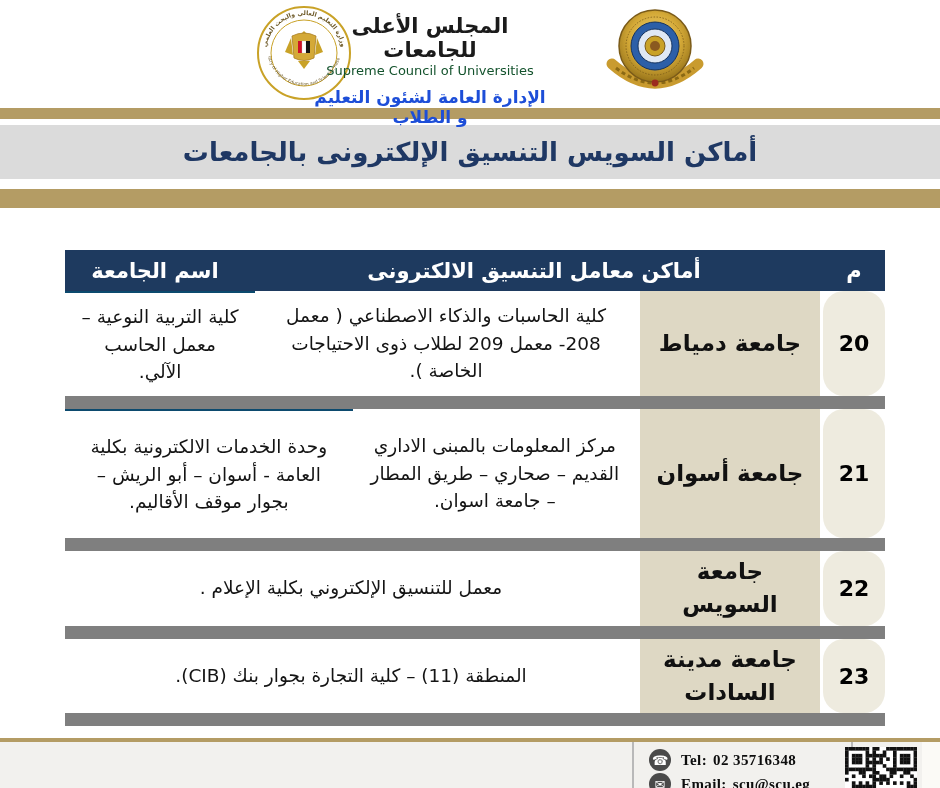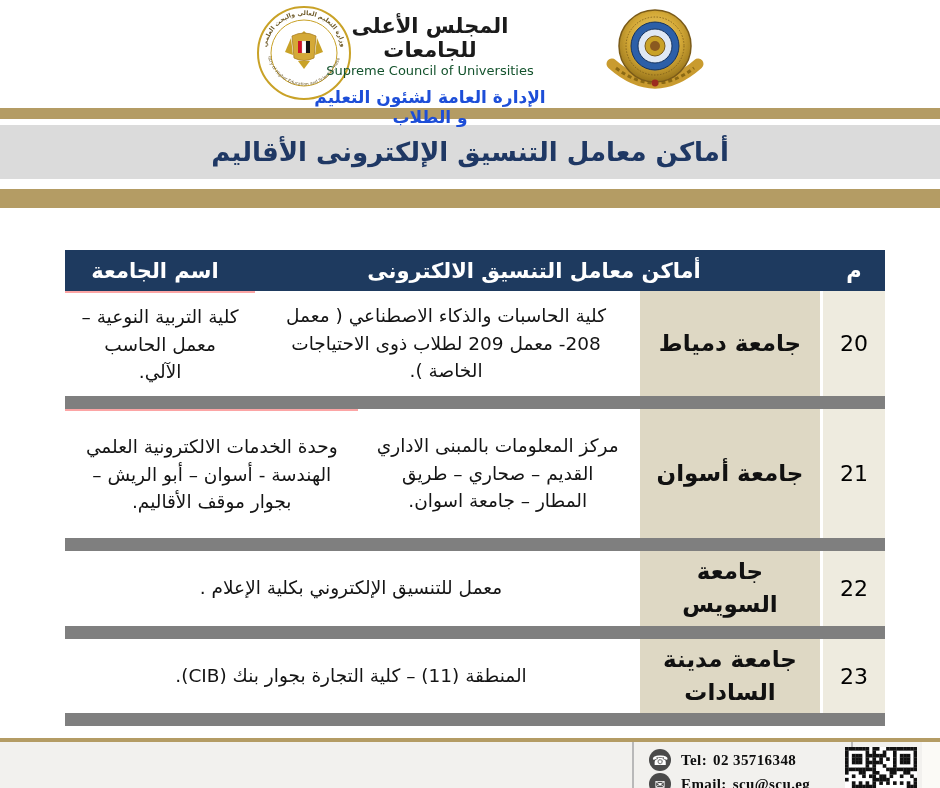--- a/index.html
+++ b/index.html
@@ -26,27 +26,27 @@
 
   
   .table{ margin-left:65px; width:820px; direction:rtl; }
   .t-head{ display:flex; column-gap:3px; background:var(--navy,#1E3A5F); height:41px; color:#fff; font-weight:bold; }
   .t-head .cell{ display:flex; align-items:center; justify-content:center; font-size:21px; }
   .c-num{ width:62px; flex:0 0 62px; }
   .c-uni{ width:180px; flex:0 0 180px; }
   .c-loc{ flex:1 1 auto; }
   .t-row{ display:flex; column-gap:3px; background:#fff; }
   .t-row .c-num{ background:var(--cream,#EEEBDF); display:flex; align-items:center; justify-content:center;
-    font-weight:normal; font-size:22px; color:#000; }
+    font-weight:bold; font-size:22px; color:#000;border-radius:21px; }
   .t-row .c-uni{ background:var(--beige,#DED8C4); display:flex; align-items:center; justify-content:center;
     font-weight:bold; font-size:23px; color:#111; text-align:center; padding:4px 14px; line-height:1.45; }
   .t-row .c-loc{ display:flex; flex-direction:row; }
   .loc-item{ flex:1 1 auto; display:flex; align-items:center; justify-content:center; text-align:center;
     font-size:18.5px; line-height:1.5; padding:5px 16px; color:#141414; font-weight:500; }
-  .loc-item + .loc-item{ border-top:2px solid #fca5a5; }
+  .loc-item + .loc-item{ border-top:2px solid #0c4a6e; }
   .row-sep{ height:13px; background:var(--sep,#7F7F7F); }
 
   
   .tan-line{ height:4px; background:var(--tan,#B49C64); }
   .footer-band{ height:82px; background:var(--footer_bg,#F2F1EE); position:relative; }
   .footer-band .right-pad{ position:absolute; right:0; top:0; width:18px; height:100%; background:#FBFAF6; }
   .contact{ position:absolute; left:632px; top:0; width:221px; height:100%;
     border-left:2px solid #b9b9b9; border-right:2px solid #b9b9b9;
     padding:7px 0 0 15px; direction:ltr; display:flex; flex-direction:column; gap:2px; }
   .c-row{ display:flex; align-items:center; gap:10px; height:22px; }
@@ -113,21 +113,21 @@
       <circle cx="55" cy="40" r="17" fill="#DFE8F4" stroke="#15335f" stroke-width="1"></circle>
       <circle cx="55" cy="40" r="10" fill="#C9A227" stroke="#7a5a18" stroke-width="1"></circle>
       <circle cx="55" cy="40" r="5" fill="#8a5a20"></circle>
       <circle cx="55" cy="77" r="3.4" fill="#9c2b1f"></circle>
     </svg>
   </div>
 
   <div class="tan-thin"></div>
   <div class="gap6"></div>
   <div class="title-bar">
-    <h1>أماكن معامل التنسيق الإلكترونى الأقاليم</h1>
+    <h1>أماكن السويس التنسيق الإلكترونى بالجامعات</h1>
   </div>
   <div class="gap10"></div>
   <div class="tan-mid"></div>
   <div class="gap42"></div>
 
   <div class="table" dir="rtl">
     <div class="t-head">
       <div class="cell c-num">م</div>
       <div class="cell c-loc">أماكن معامل التنسيق الالكترونى</div>
       <div class="cell c-uni">اسم الجامعة</div>
@@ -140,21 +140,21 @@
             <div class="loc-item">كلية الحاسبات والذكاء الاصطناعي ( معمل 208- معمل 209 لطلاب ذوى الاحتياجات الخاصة ).</div>
             <div class="loc-item">كلية التربية النوعية – معمل الحاسب الآلي.</div>
           </div>
         </div>
         <div class="row-sep"></div>
         <div class="t-row" style="min-height: 129px;">
           <div class="cell c-num">21</div>
           <div class="cell c-uni">جامعة أسوان</div>
           <div class="cell c-loc">
             <div class="loc-item">مركز المعلومات بالمبنى الاداري القديم – صحاري – طريق المطار – جامعة اسوان.</div>
-            <div class="loc-item">وحدة الخدمات الالكترونية العلمي الهندسة - أسوان – أبو الريش – بجوار موقف الأقاليم.</div>
+            <div class="loc-item">وحدة الخدمات الالكترونية بكلية العامة - أسوان – أبو الريش – بجوار موقف الأقاليم.</div>
           </div>
         </div>
         <div class="row-sep"></div>
         <div class="t-row" style="min-height: 42px;">
           <div class="cell c-num">22</div>
           <div class="cell c-uni">جامعة السويس</div>
           <div class="cell c-loc">
             <div class="loc-item">معمل للتنسيق الإلكتروني بكلية الإعلام .</div>
           </div>
         </div>

